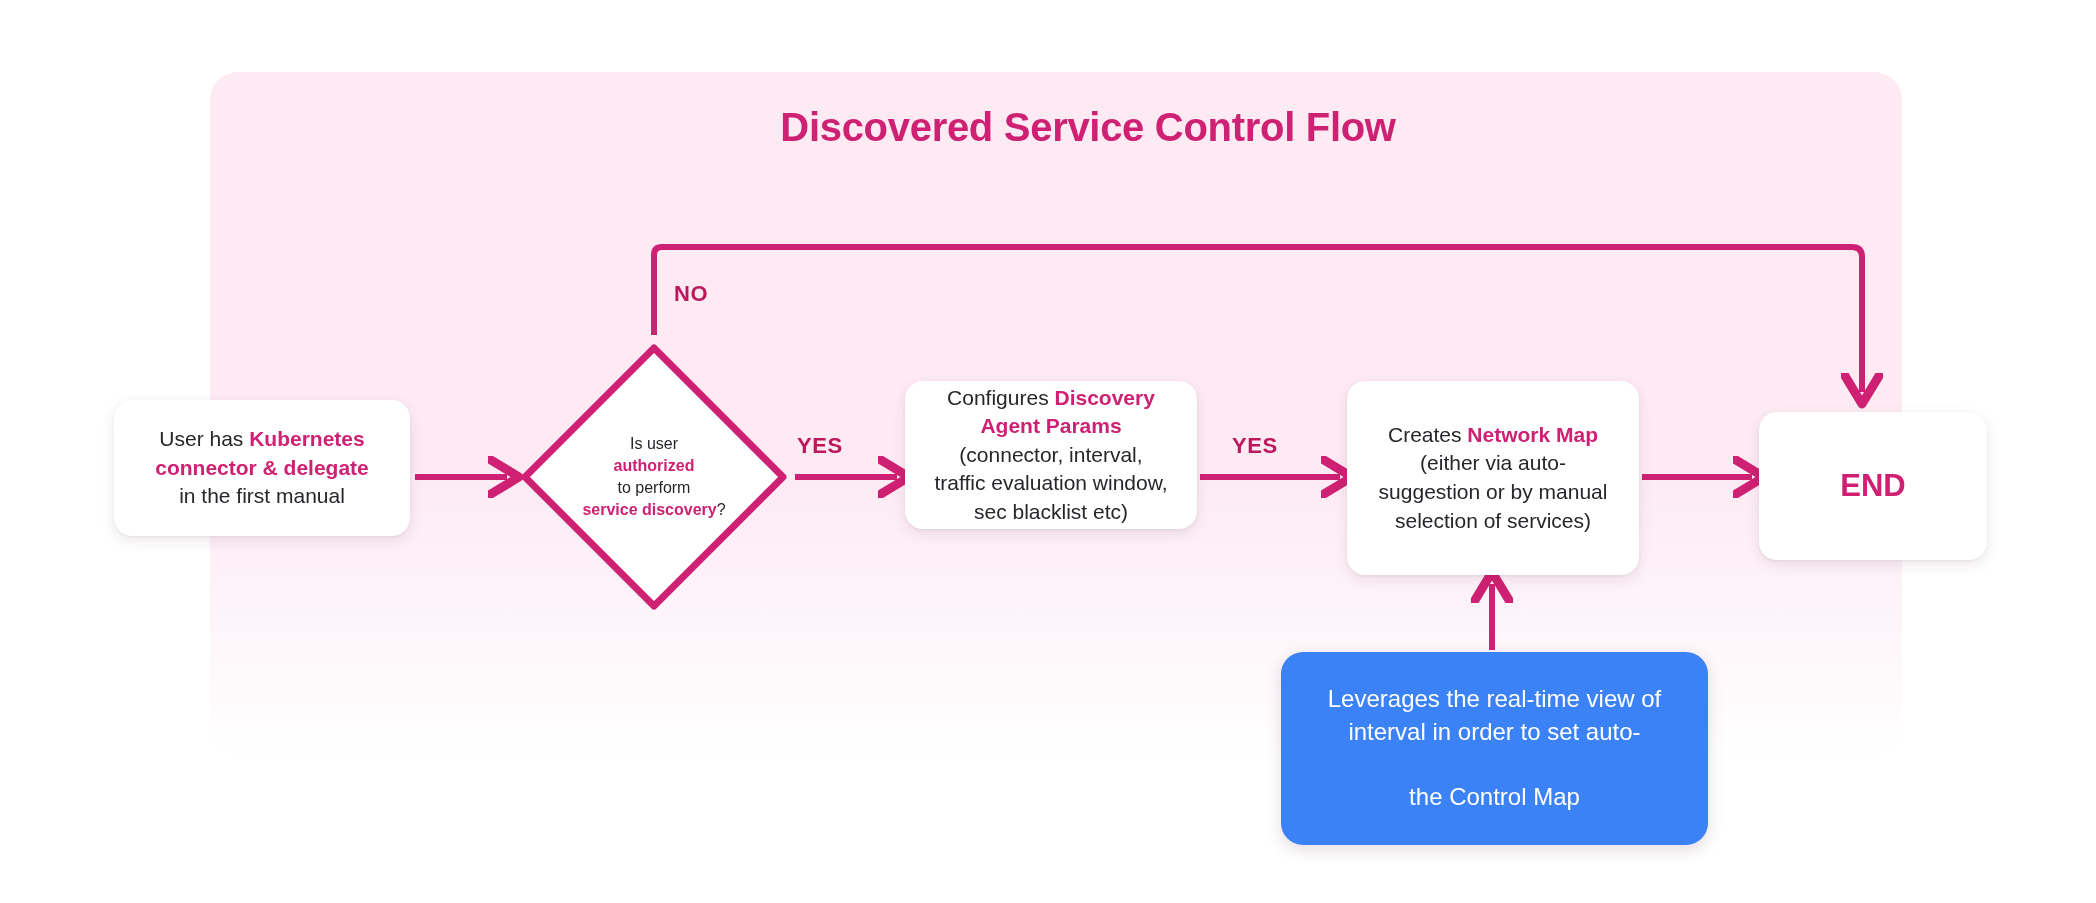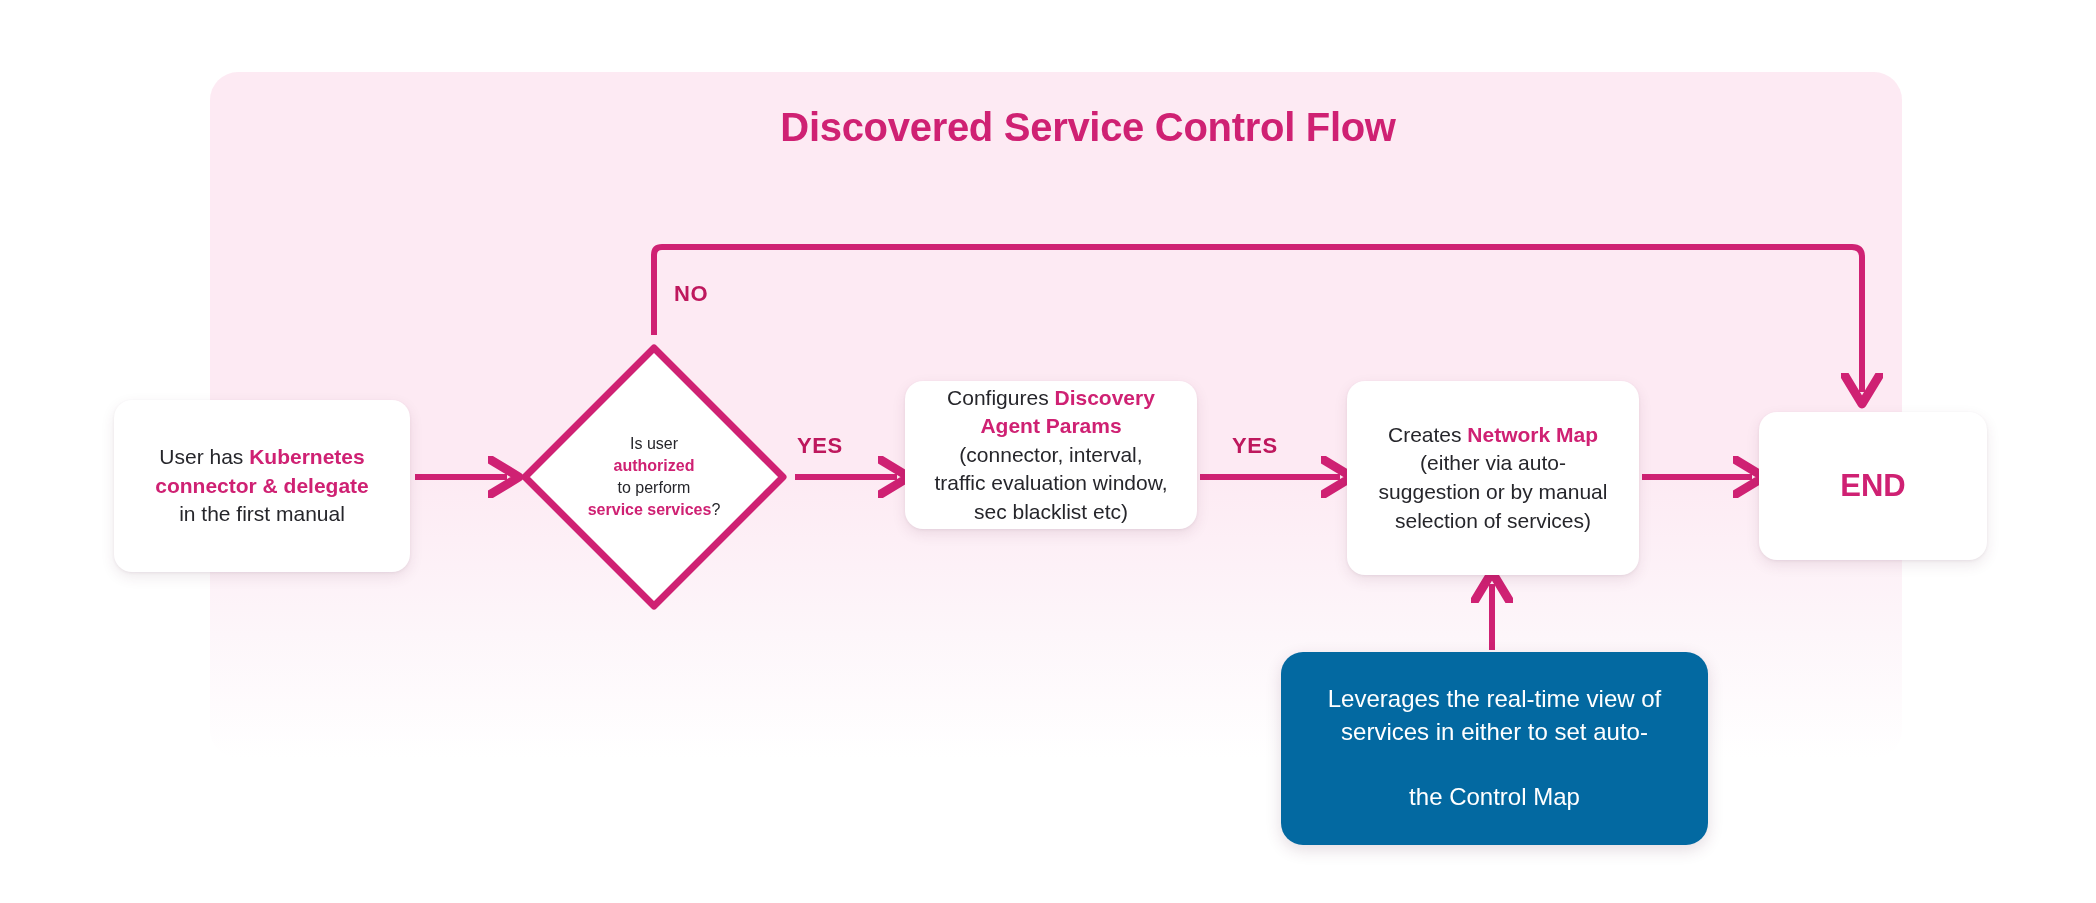--- a/index.html
+++ b/index.html
@@ -57,33 +57,33 @@
     text-align: center;
     line-height: 1.36;
   }
   .node-white {
     background: #ffffff;
     box-shadow: 0 5px 14px rgba(90, 40, 70, 0.10), 0 1px 3px rgba(90, 40, 70, 0.07);
     color: #26262b;
     font-size: 21px;
   }
   .node-dark {
-    background: #0369a1;
+    background: #3b82f6;
     box-shadow: 0 5px 16px rgba(90, 40, 70, 0.16);
     color: #ffffff;
     font-size: 24px;
     border-radius: 22px;
   }
   .node .pad { padding: 0 16px; }
 
   .hl { color: #cf2173; font-weight: bold; }
 
   
   #node-start {
-    left: 114px;  top: 400px;  width: 296px;  height: 172px;
+    left: 114px;  top: 400px;  width: 296px;  height: 136px;
   }
   #node-params {
     left: 905px;  top: 381px;  width: 292px;  height: 148px;
   }
   #node-netmap {
     left: 1347px; top: 381px;  width: 292px;  height: 194px;
   }
   #node-end {
     left: 1759px; top: 412px;  width: 228px;  height: 148px;
     color: #cf2173; font-size: 31px; font-weight: bold;
@@ -167,33 +167,33 @@
 
   <div class="node node-white" id="node-start">
     <div class="pad"><span>User has </span><span class="hl">Kubernetes</span><br><span class="hl">connector &amp; delegate</span><br><span>in the first manual</span></div>
   </div>
 
   <div id="node-decision">
     <svg class="dia-shape" viewBox="0 0 276 276">
       <path d="M138 9 L267 138 L138 267 L9 138 Z" fill="#ffffff" stroke="#cf2173" stroke-width="7" stroke-linejoin="round"></path>
     </svg>
     <div class="dia-text">
-      <div><span>Is user</span><br><span class="hl">authorized</span><br><span>to perform</span><br><span class="hl">service services</span><span>?</span></div>
+      <div><span>Is user</span><br><span class="hl">authorized</span><br><span>to perform</span><br><span class="hl">service discovery</span><span>?</span></div>
     </div>
   </div>
 
   <div class="node node-white" id="node-params">
     <div class="pad"><span>Configures </span><span class="hl">Discovery</span><br><span class="hl">Agent Params</span><br><span>(connector, interval,</span><br><span>traffic evaluation window,</span><br><span>sec blacklist etc)</span></div>
   </div>
 
   <div class="node node-white" id="node-netmap">
     <div class="pad"><span>Creates </span><span class="hl">Network Map</span><br><span>(either via auto-</span><br><span>suggestion or by manual</span><br><span>selection of services)</span></div>
   </div>
 
   <div class="node node-white" id="node-end">
     <span>END</span>
   </div>
 
   <div class="node node-dark" id="node-note">
-    <div class="pad"><span>Leverages the real-time view of</span><br><span>services in either to set auto-</span><br><br><span>the Control Map</span></div>
+    <div class="pad"><span>Leverages the real-time view of</span><br><span>interval in order to set auto-</span><br><br><span>the Control Map</span></div>
   </div>
 
 </div>
 
 </body></html>

